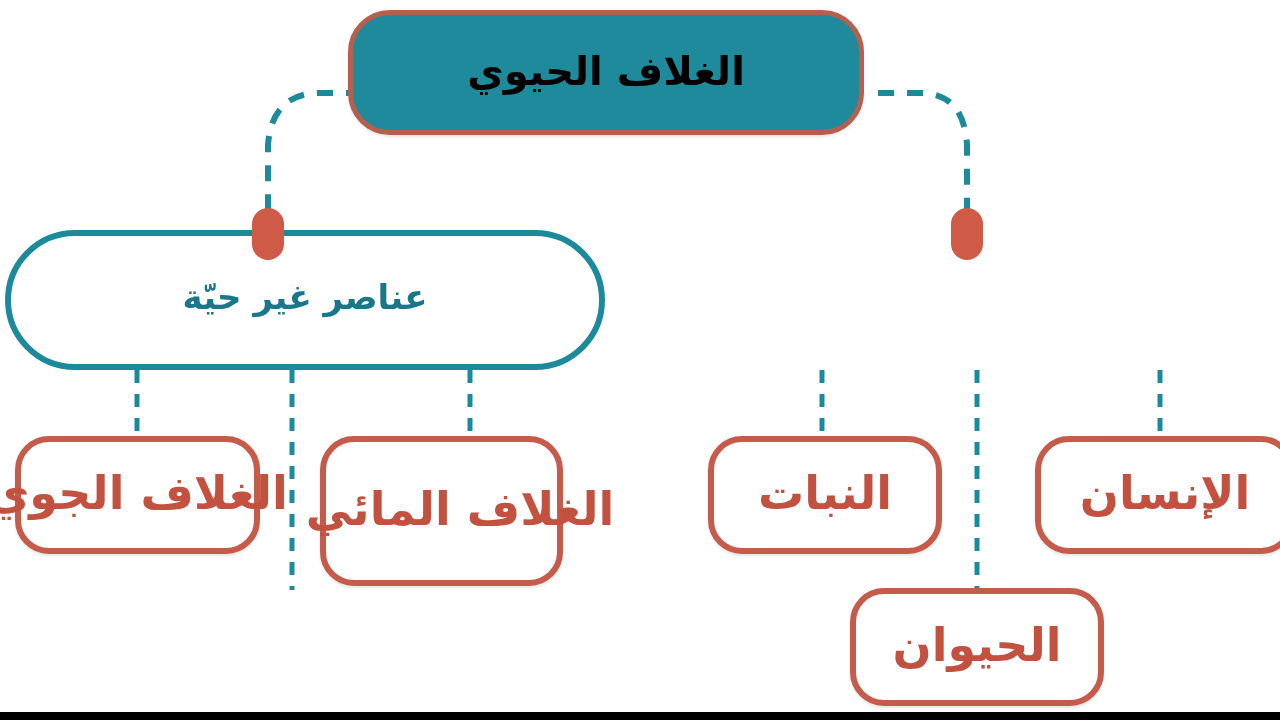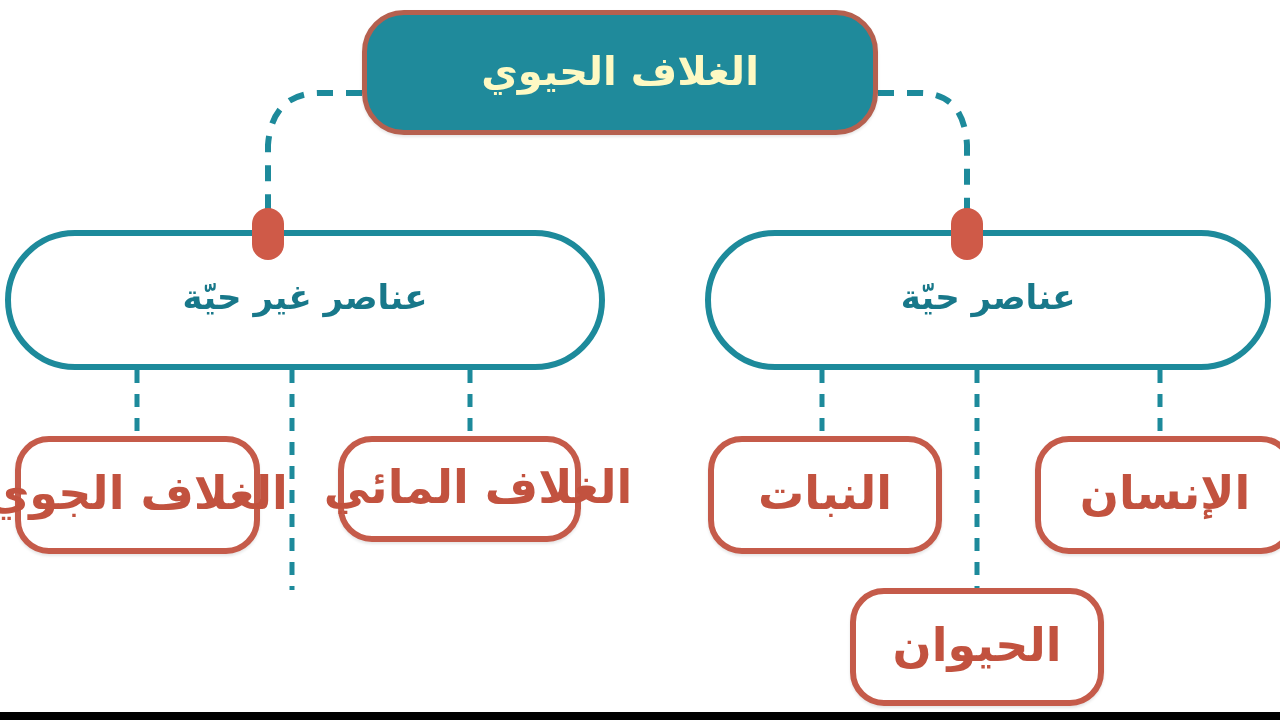--- a/index.html
+++ b/index.html
@@ -38,28 +38,28 @@
     line-height: 1.15;
     white-space: nowrap;
   }
   .node span {
     display: block;
     transform: translateY(-2px);
   }
 
   
   .node.root {
-    left: 362px;
+    left: 348px;
     top: 10px;
     width: 516px;
     height: 125px;
     background: #1f8a9b;
     border: 5px solid #b5604f;
     border-radius: 42px;
-    color: #fef9c3;
+    color: #000000;
     font-size: 40px;
     font-weight: bold;
     box-shadow: 0 2px 3px rgba(0,0,0,0.10);
   }
 
   
   .node.branch {
     height: 140px;
     border: 6px solid #1d8a9b;
     border-radius: 70px;
@@ -73,21 +73,21 @@
   
   .node.leaf {
     border: 6px solid #c55b4a;
     border-radius: 34px;
     color: #c2523f;
     font-size: 46px;
     font-weight: bold;
     box-shadow: 0 2px 3px rgba(0,0,0,0.10);
   }
   .node.leaf-atmosphere { left: 15px;   top: 436px; width: 245px; height: 118px; }
-  .node.leaf-hydro      { left: 338px;  top: 436px; width: 243px; height: 106px; padding-left: 37px; }
+  .node.leaf-hydro      { left: 320px;  top: 436px; width: 243px; height: 150px; padding-left: 37px; }
   .node.leaf-litho      { left: 148px;  top: 588px; width: 310px; height: 118px; }
   .node.leaf-plant      { left: 708px;  top: 436px; width: 234px; height: 118px; }
   .node.leaf-human      { left: 1035px; top: 436px; width: 260px; height: 118px; }
   .node.leaf-animal     { left: 850px;  top: 588px; width: 254px; height: 118px; text-align: right; }
 
   
   .pill {
     position: absolute;
     width: 32px;
     height: 52px;
@@ -129,23 +129,20 @@
 
   <div class="node root">
     <span>الغلاف الحيوي</span>
   </div>
 
   <div class="node branch branch-left">
     <span>عناصر غير حيّة</span>
   </div>
   <div class="pill left"></div>
 
-  <div class="node branch branch-right">
-    <span>عناصر حيّة</span>
-  </div>
   <div class="pill right"></div>
 
   <div class="node leaf leaf-atmosphere">
     <span>الغلاف الجوي</span>
   </div>
   <div class="node leaf leaf-hydro">
     <span>الغلاف المائي</span>
   </div>
 
   <div class="node leaf leaf-plant">

